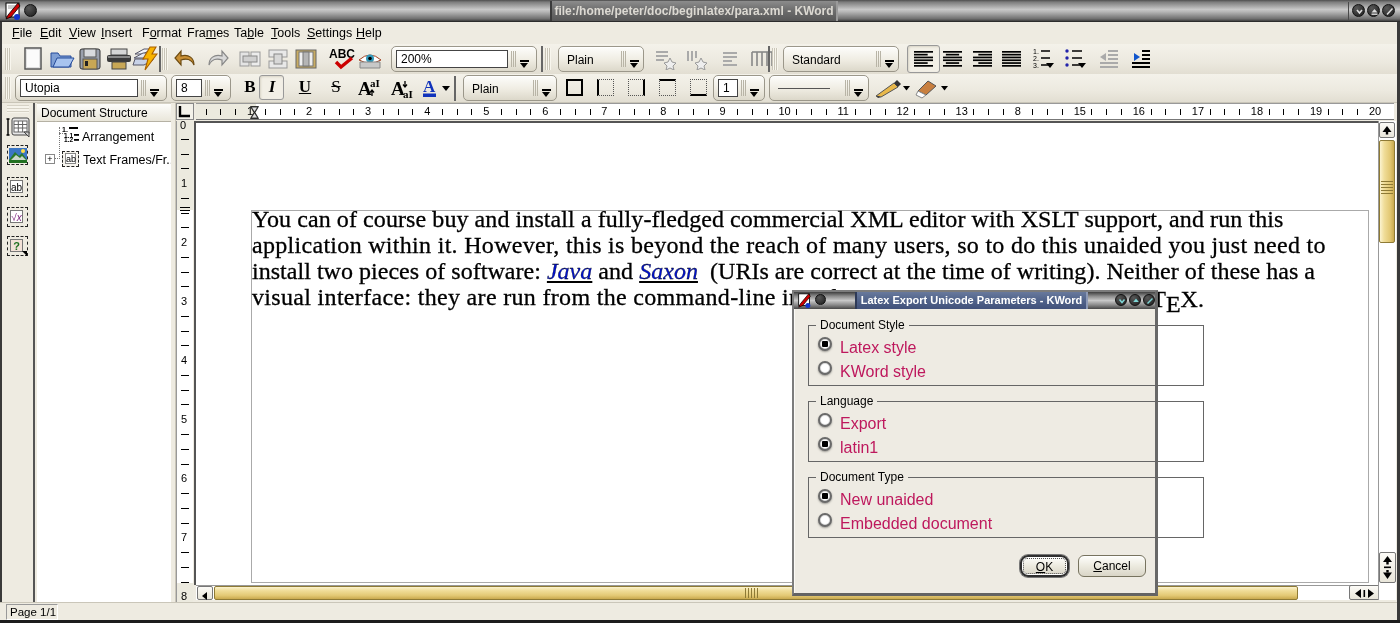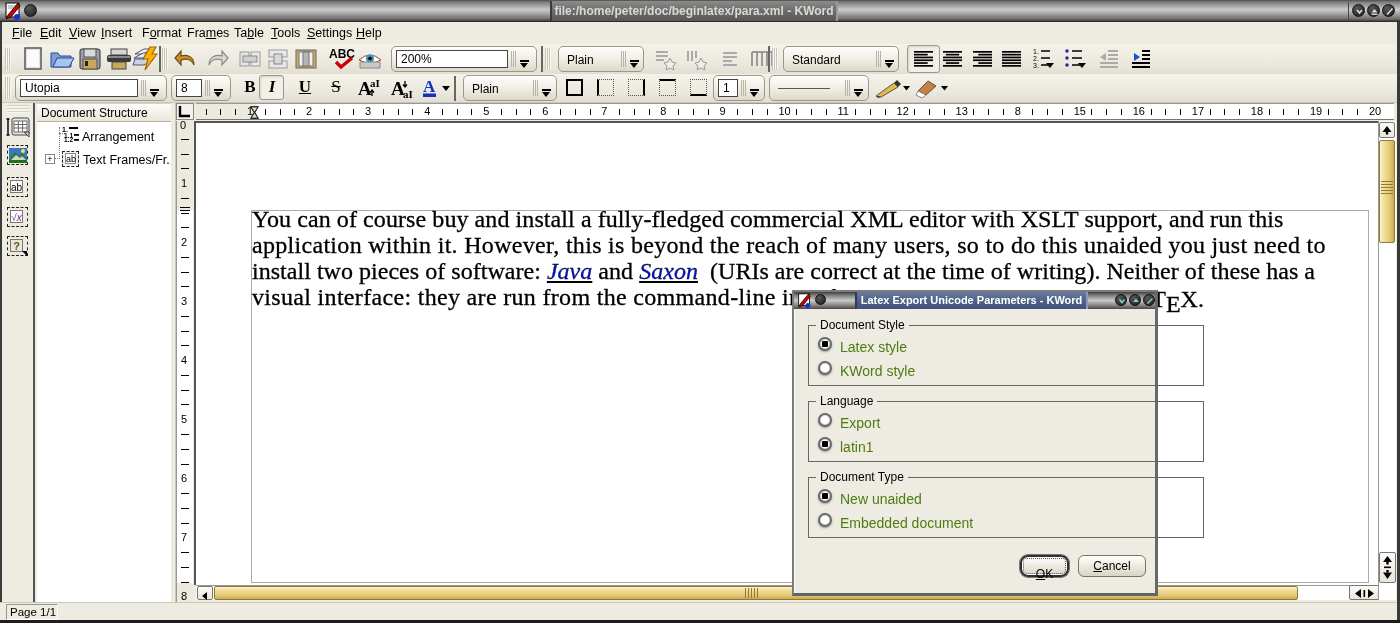--- a/index.html
+++ b/index.html
@@ -80,21 +80,21 @@
   background:linear-gradient(#3f3f3f 0%, #8d8d8d 25%, #c8c8c8 50%, #8d8d8d 75%, #474747 100%); }
 #dlgtitlepanel { position:absolute; left:61px; top:0px; width:233px; height:17px;
   background:linear-gradient(#68799c 0%, #53658c 45%, #41517a 100%);
   border-left:2px solid #2e3a57; border-right:2px solid #8d99b5;
   color:#fff; font-size:11px; font-weight:bold; text-align:center; line-height:17px; }
 .grp { position:absolute; left:14px; width:396px; border:1px solid #666; }
 .grp .glabel { position:absolute; left:7px; top:-8px; background:#eeebe3; padding:0 4px; font-size:12px; color:#000; }
 .radio { position:absolute; width:14px; height:14px; border-radius:50%;
   background:#fff; border:2px solid #6a6a6a; box-shadow:0 1px 2px rgba(0,0,0,.35), inset 0 0 0 1px #ddd; }
 .radio.sel::after { content:""; position:absolute; left:2px; top:2px; width:6px; height:6px; background:#000; border-radius:1px; }
-.rlabel { position:absolute; font-size:14px; color:#4d7c0f; }
+.rlabel { position:absolute; font-size:16px; color:#be185d; }
 .kbtn { position:absolute; height:22px; background:linear-gradient(#fefefc,#eceadf 50%,#d9d5c7); border:1px solid #77735f; border-radius:6px;
   font-size:12px; text-align:center; color:#000; box-shadow:inset 0 1px 0 #fff; }
 #okbtn { border:2px solid #2f2f2f; border-radius:8px; box-shadow:0 0 0 1px #777, inset 0 0 0 1px #fff; }
 #okbtn .inner { position:absolute; left:1px; top:1px; right:1px; bottom:1px; border:1px dotted #555; border-radius:4px; }
 </style>
 </head>
 <body>
 <div id="win">
 
   <div class="abs" id="titlebar"></div>
@@ -622,16 +622,16 @@
       <div class="radio sel" style="left:9px;top:35px;"></div>
       <div class="rlabel" style="left:31px;top:37px;">latin1</div>
     </div>
     <div class="grp" style="top:185px;height:61px;">
       <div class="glabel">Document Type</div>
       <div class="radio sel" style="left:9px;top:11px;"></div>
       <div class="rlabel" style="left:31px;top:13px;">New unaided</div>
       <div class="radio" style="left:9px;top:35px;"></div>
       <div class="rlabel" style="left:31px;top:37px;">Embedded document</div>
     </div>
-    <div class="kbtn" id="okbtn" style="left:226px;top:263px;width:49px;"><div class="inner"></div><span style="position:relative;top:10px;"><u>O</u>K</span></div>
+    <div class="kbtn" id="okbtn" style="left:226px;top:263px;width:49px;"><div class="inner"></div><span style="position:relative;top:3px;"><u>O</u>K</span></div>
     <div class="kbtn" style="left:284px;top:263px;width:68px;padding-top:3px;"><u>C</u>ancel</div>
   </div>
 </div>
 
 </body></html>

